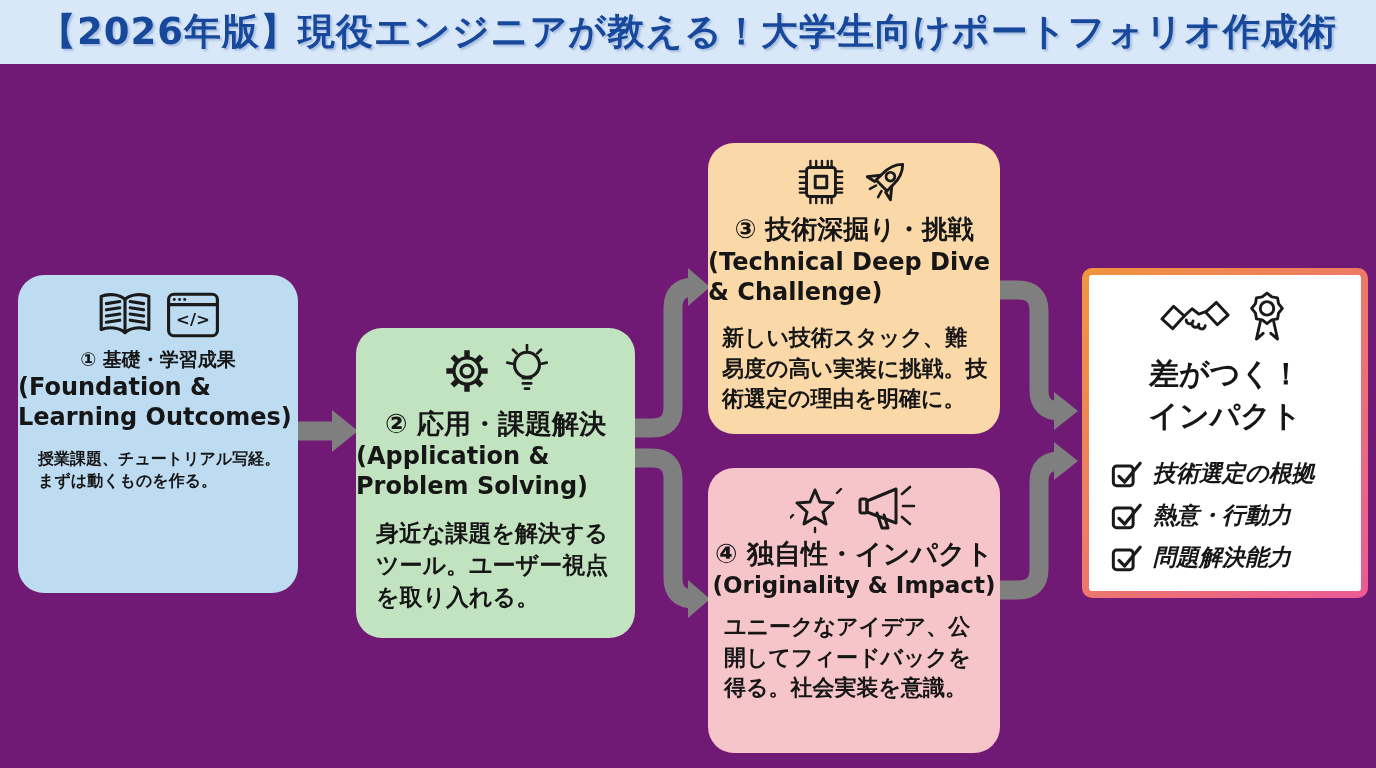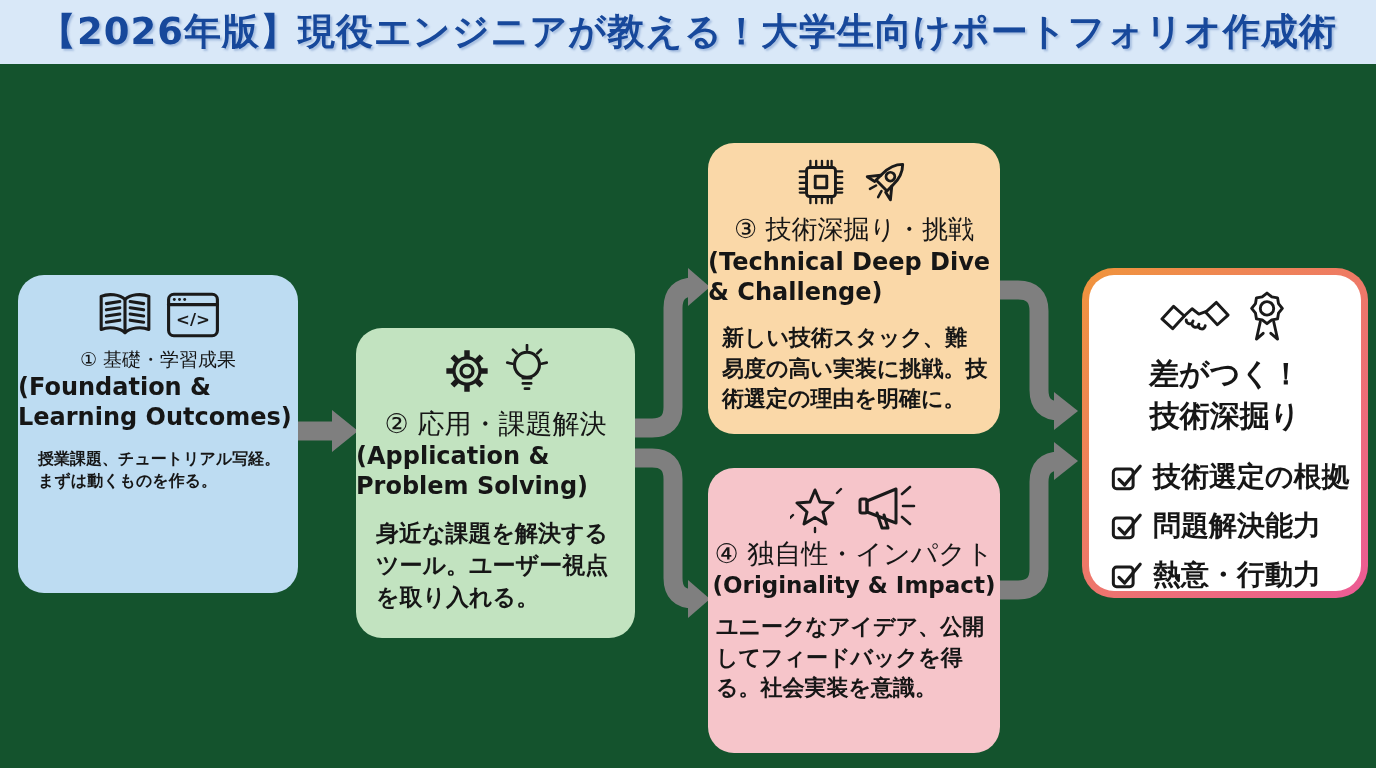--- a/index.html
+++ b/index.html
@@ -1,18 +1,18 @@
 <!DOCTYPE html>
 <html style="--banner_bg: #d9e8f8; --banner_text: #17489b; --subtitle_text: #e0791f; --box1_bg: #bddcf2; --box2_bg: #c2e3c0; --box3_bg: #fad8a8; --box4_bg: #f6c5ca; --arrow: #7f7f7f; --goal_border_start: #f0953c; --goal_border_end: #ec5a96; --text: #161616;"><head>
 <meta charset="utf-8">
 <title>Portfolio Infographic</title>
 <style>
   html,body{margin:0;padding:0;background:#ffffff;}
   #canvas{
-    position:relative;width:1376px;height:768px;overflow:hidden;background:#14532d;
+    position:relative;width:1376px;height:768px;overflow:hidden;background:#701a75;
     font-family:"DejaVu Sans","Liberation Sans",sans-serif;color:#161616;
   }
   
   .banner{
     position:absolute;left:0;top:0;width:1376px;height:64px;
     background:var(--banner_bg);display:flex;align-items:center;justify-content:center;
   }
   .banner h1{
     margin:0;font-size:37px;font-weight:800;letter-spacing:1px;
     color:var(--banner_text);
@@ -28,21 +28,21 @@
   svg.arrows{position:absolute;left:0;top:0;pointer-events:none;}
   .arrow-stroke{fill:none;stroke:var(--arrow);stroke-width:19;}
   .arrow-head{fill:var(--arrow);}
   
   .box{
     position:absolute;border-radius:26px;box-sizing:border-box;
     display:flex;flex-direction:column;align-items:center;
   }
   .box .icons{display:flex;align-items:center;justify-content:center;gap:12px;margin-top:16px;}
   .box .icons svg{display:block;}
-  .ttl{font-weight:400;text-align:center;line-height:1.3;margin-top:8px;}
+  .ttl{font-weight:700;text-align:center;line-height:1.3;margin-top:8px;}
   .ttl-en{font-weight:800;text-align:left;line-height:1.25;}
   .body-txt{
     font-weight:700;text-align:left;line-height:1.4;
     padding:0 16px 0 20px;margin-top:16px;align-self:stretch;
   }
   #box-foundation{left:18px;top:275px;width:280px;height:318px;background:var(--box1_bg);}
   #box-foundation .ttl{font-size:19px;}
   #box-foundation .ttl-en{font-size:24px;}
   #box-foundation .body-txt{font-size:16px;}
   #box-application{left:356px;top:296px;width:279px;height:310px;background:var(--box2_bg);margin-top:32px;}
@@ -51,34 +51,34 @@
   #box-application .body-txt{font-size:23px;}
   #box-deepdive{left:708px;top:143px;width:292px;height:291px;background:var(--box3_bg);}
   #box-deepdive .icons{margin-top:12px;}
   #box-deepdive .ttl{font-size:26px;margin-top:4px;}
   #box-deepdive .ttl-en{font-size:24px;}
   #box-deepdive .body-txt{font-size:22px;padding:0 12px 0 14px;}
   #box-originality{left:708px;top:468px;width:292px;height:285px;background:var(--box4_bg);}
   #box-originality .icons{margin-top:14px;}
   #box-originality .ttl{font-size:27px;margin-top:2px;}
   #box-originality .ttl-en{font-size:23px;}
-  #box-originality .body-txt{font-size:22px;margin-top:12px;padding:0 12px 0 8px;}
+  #box-originality .body-txt{font-size:22px;margin-top:12px;padding:0 12px 0 16px;}
   
   #box-goal{
-    left:1082px;top:268px;width:286px;height:330px;border-radius:32px;
+    left:1082px;top:268px;width:286px;height:330px;border-radius:10px;
     border:7px solid transparent;
     background:
       linear-gradient(#ffffff,#ffffff) padding-box,
       linear-gradient(135deg,var(--goal_border_start),var(--goal_border_end)) border-box;
   }
   #box-goal .icons{margin-top:14px;gap:14px;}
   .goal-title{font-size:30px;font-weight:800;text-align:center;line-height:1.4;margin-top:8px;}
   .checklist{margin-top:10px;align-self:stretch;padding-left:22px;}
   .check-row{display:flex;align-items:center;gap:10px;margin-top:11px;}
-  .check-row .label{font-size:28px;font-weight:800;white-space:nowrap;}
+  .check-row .label{font-size:23px;font-weight:800;white-space:nowrap;font-style:italic;}
   .ic{stroke:#1a1a1a;fill:none;stroke-width:3;stroke-linecap:round;stroke-linejoin:round;}
 </style>
 </head>
 <body>
 
 <div id="canvas">
 
   <header class="banner">
     <h1>【2026年版】現役エンジニアが教える！大学生向けポートフォリオ作成術</h1>
   </header>
@@ -202,40 +202,40 @@
         <path d="M27 26 a3.5 3.5 0 0 0 7 1 M33 29.5 a3.5 3.5 0 0 0 7 1 M39.5 31.5 a3.5 3.5 0 0 0 7 0.5"></path>
       </svg>
       <svg class="ic" width="46" height="56" viewBox="0 0 48 58">
         <polygon points="40,20 36,25 35,31 29,32 24,36 19,32 13,31 12,25 8,20 12,15 13,9 19,8 24,4 29,8 35,9 36,15"></polygon>
         <circle cx="24" cy="20" r="7"></circle>
         <path d="M17 34 L13 52 L20 46 M31 34 L35 52 L28 46"></path>
       </svg>
     </div>
     <div class="goal-title">
       <div>差がつく！</div>
-      <div>技術深掘り</div>
+      <div>インパクト</div>
     </div>
     <div class="checklist">
       <div class="check-row">
         <svg class="ic" width="32" height="30" viewBox="0 0 34 30">
           <rect x="2.5" y="6.5" width="21" height="21" rx="3.5" stroke-width="3.2"></rect>
           <path d="M8.5 17.5 L14.5 23.5 L31 3.5" stroke-width="3.4"></path>
         </svg>
         <span class="label">技術選定の根拠</span>
       </div>
       <div class="check-row">
         <svg class="ic" width="32" height="30" viewBox="0 0 34 30">
           <rect x="2.5" y="6.5" width="21" height="21" rx="3.5" stroke-width="3.2"></rect>
           <path d="M8.5 17.5 L14.5 23.5 L31 3.5" stroke-width="3.4"></path>
         </svg>
-        <span class="label">問題解決能力</span>
+        <span class="label">熱意・行動力</span>
       </div>
       <div class="check-row">
         <svg class="ic" width="32" height="30" viewBox="0 0 34 30">
           <rect x="2.5" y="6.5" width="21" height="21" rx="3.5" stroke-width="3.2"></rect>
           <path d="M8.5 17.5 L14.5 23.5 L31 3.5" stroke-width="3.4"></path>
         </svg>
-        <span class="label">熱意・行動力</span>
+        <span class="label">問題解決能力</span>
       </div>
     </div>
   </section>
 
 </div>
 
 </body></html>

